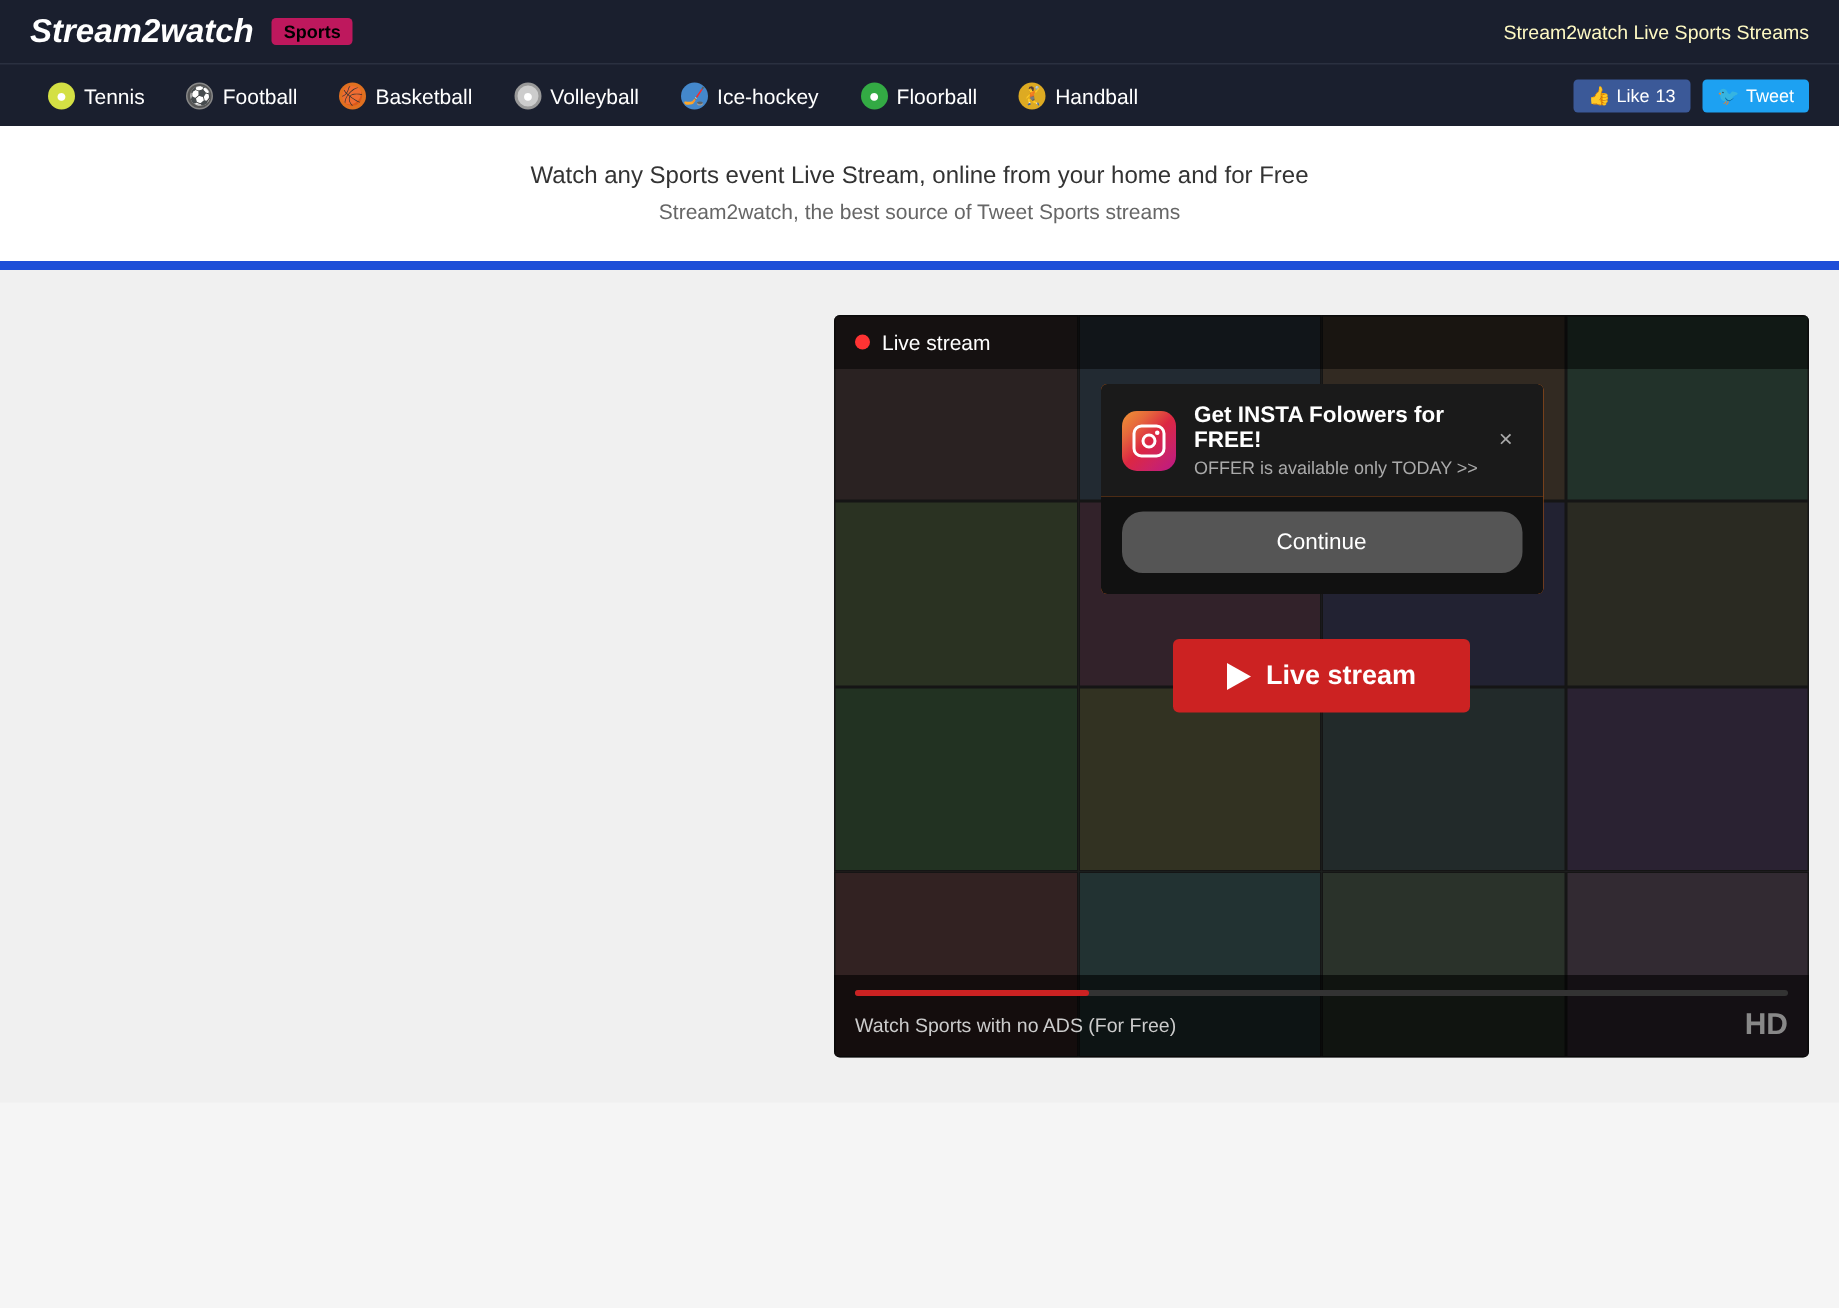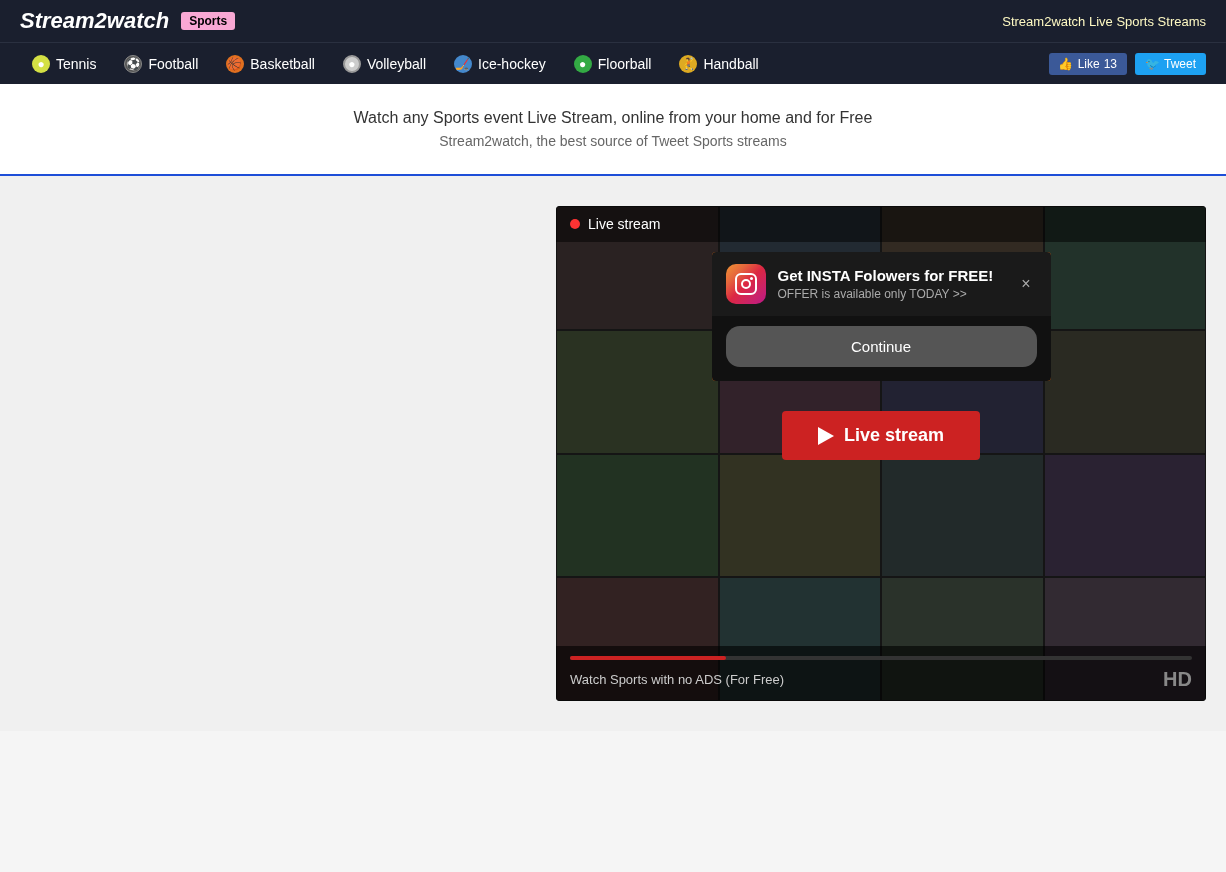--- a/index.html
+++ b/index.html
@@ -19,21 +19,21 @@
       align-items: center;
       gap: 12px;
     }
     .site-title {
       color: #ffffff;
       font-size: 22px;
       font-weight: bold;
       font-style: italic;
     }
     .sports-badge {
-      background: #f9a8d4;
+      background: #be185d;
       color: #000;
       font-size: 12px;
       font-weight: bold;
       padding: 2px 8px;
       border-radius: 3px;
     }
     .header-right {
       color: #fef9c3;
       font-size: 13px;
     }
@@ -109,21 +109,21 @@
       display: flex;
       align-items: center;
       gap: 4px;
     }
 
     
     .tagline-section {
       background: #ffffff;
       text-align: center;
       padding: 25px 20px;
-      border-bottom: 2px solid #1d4ed8;
+      border-bottom: 6px solid #1d4ed8;
     }
     .tagline-main {
       font-size: 16px;
       color: #333;
       margin-bottom: 6px;
     }
     .tagline-sub {
       font-size: 14px;
       color: #666;
     }
@@ -155,21 +155,21 @@
     .live-label {
       color: #ffffff;
       font-size: 14px;
     }
 
     
     .popup-overlay {
       position: relative;
       z-index: 20;
       margin: 10px auto;
-      width: 339px;
+      width: 295px;
       background: #f97316;
       border-radius: 4px;
       overflow: hidden;
     }
     .popup-header {
       display: flex;
       align-items: center;
       justify-content: space-between;
       padding: 12px 14px;
       background: #1a1a1a;

